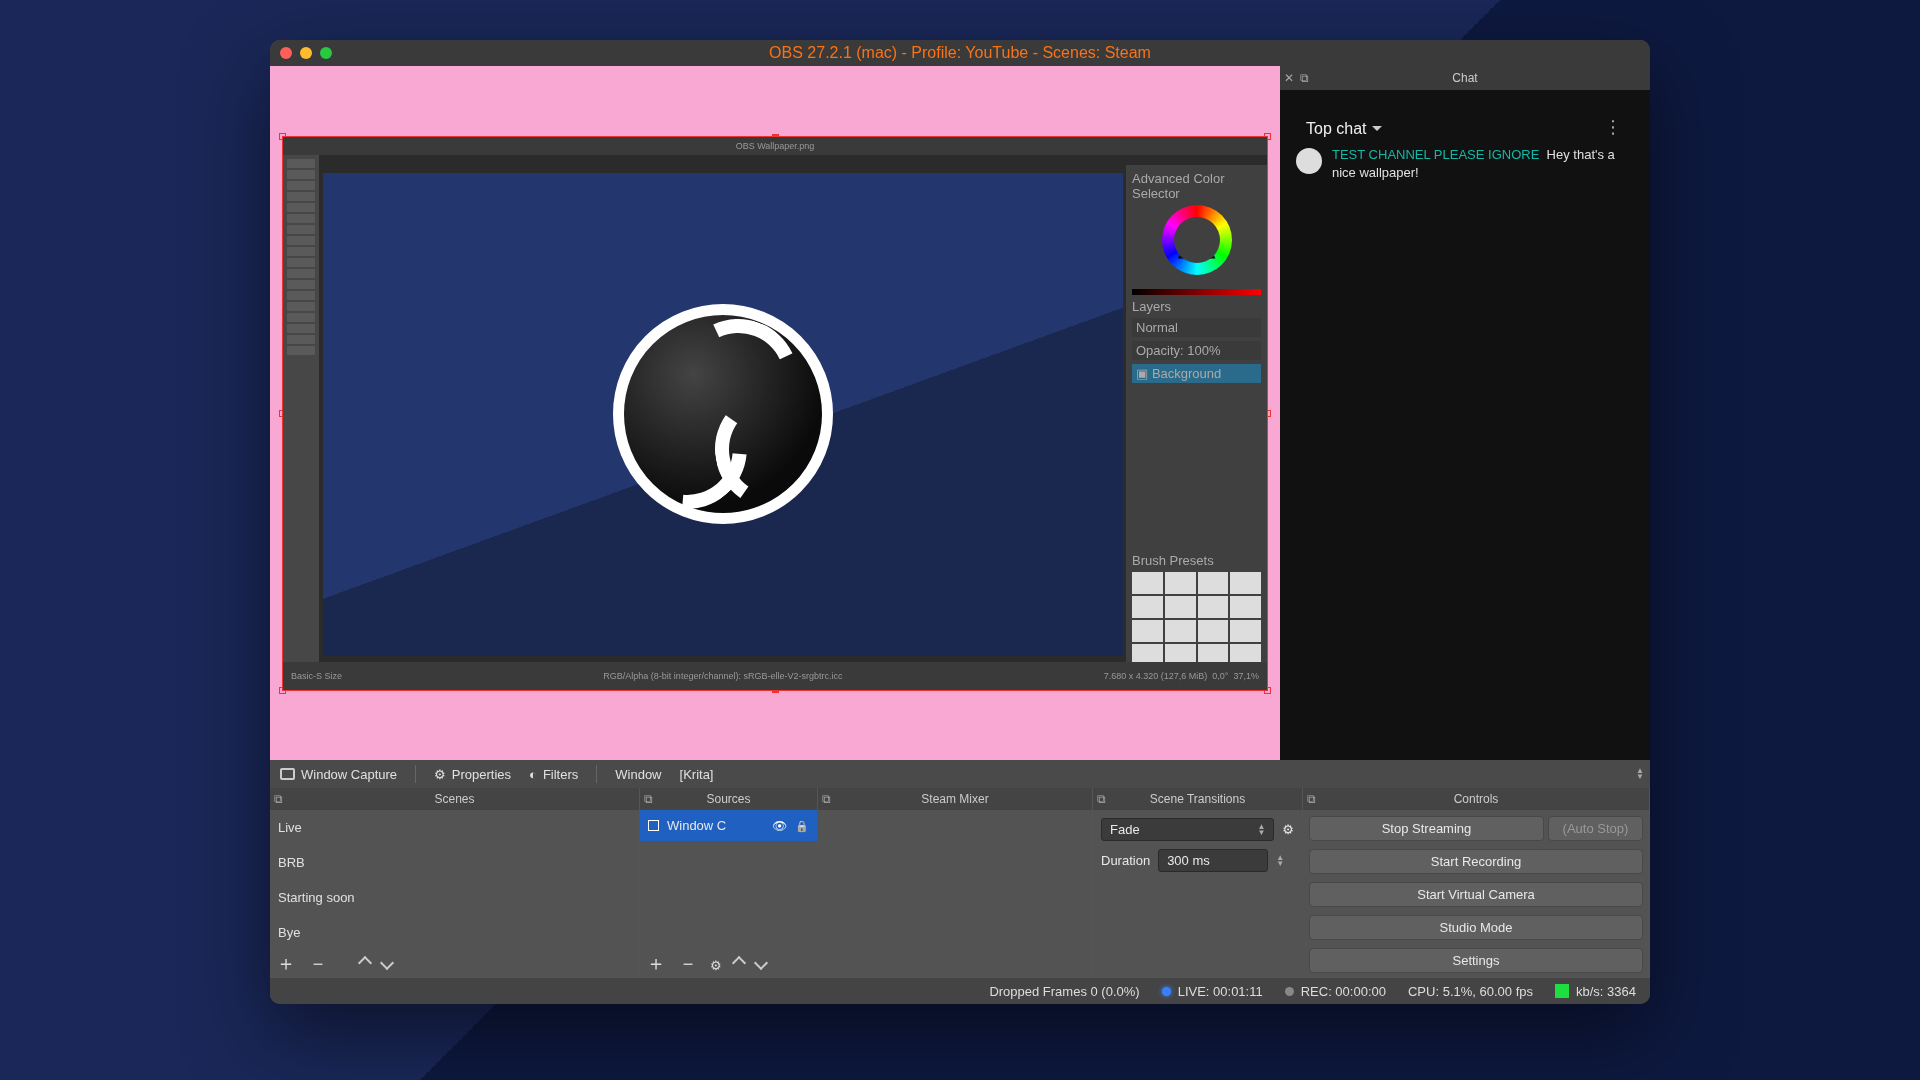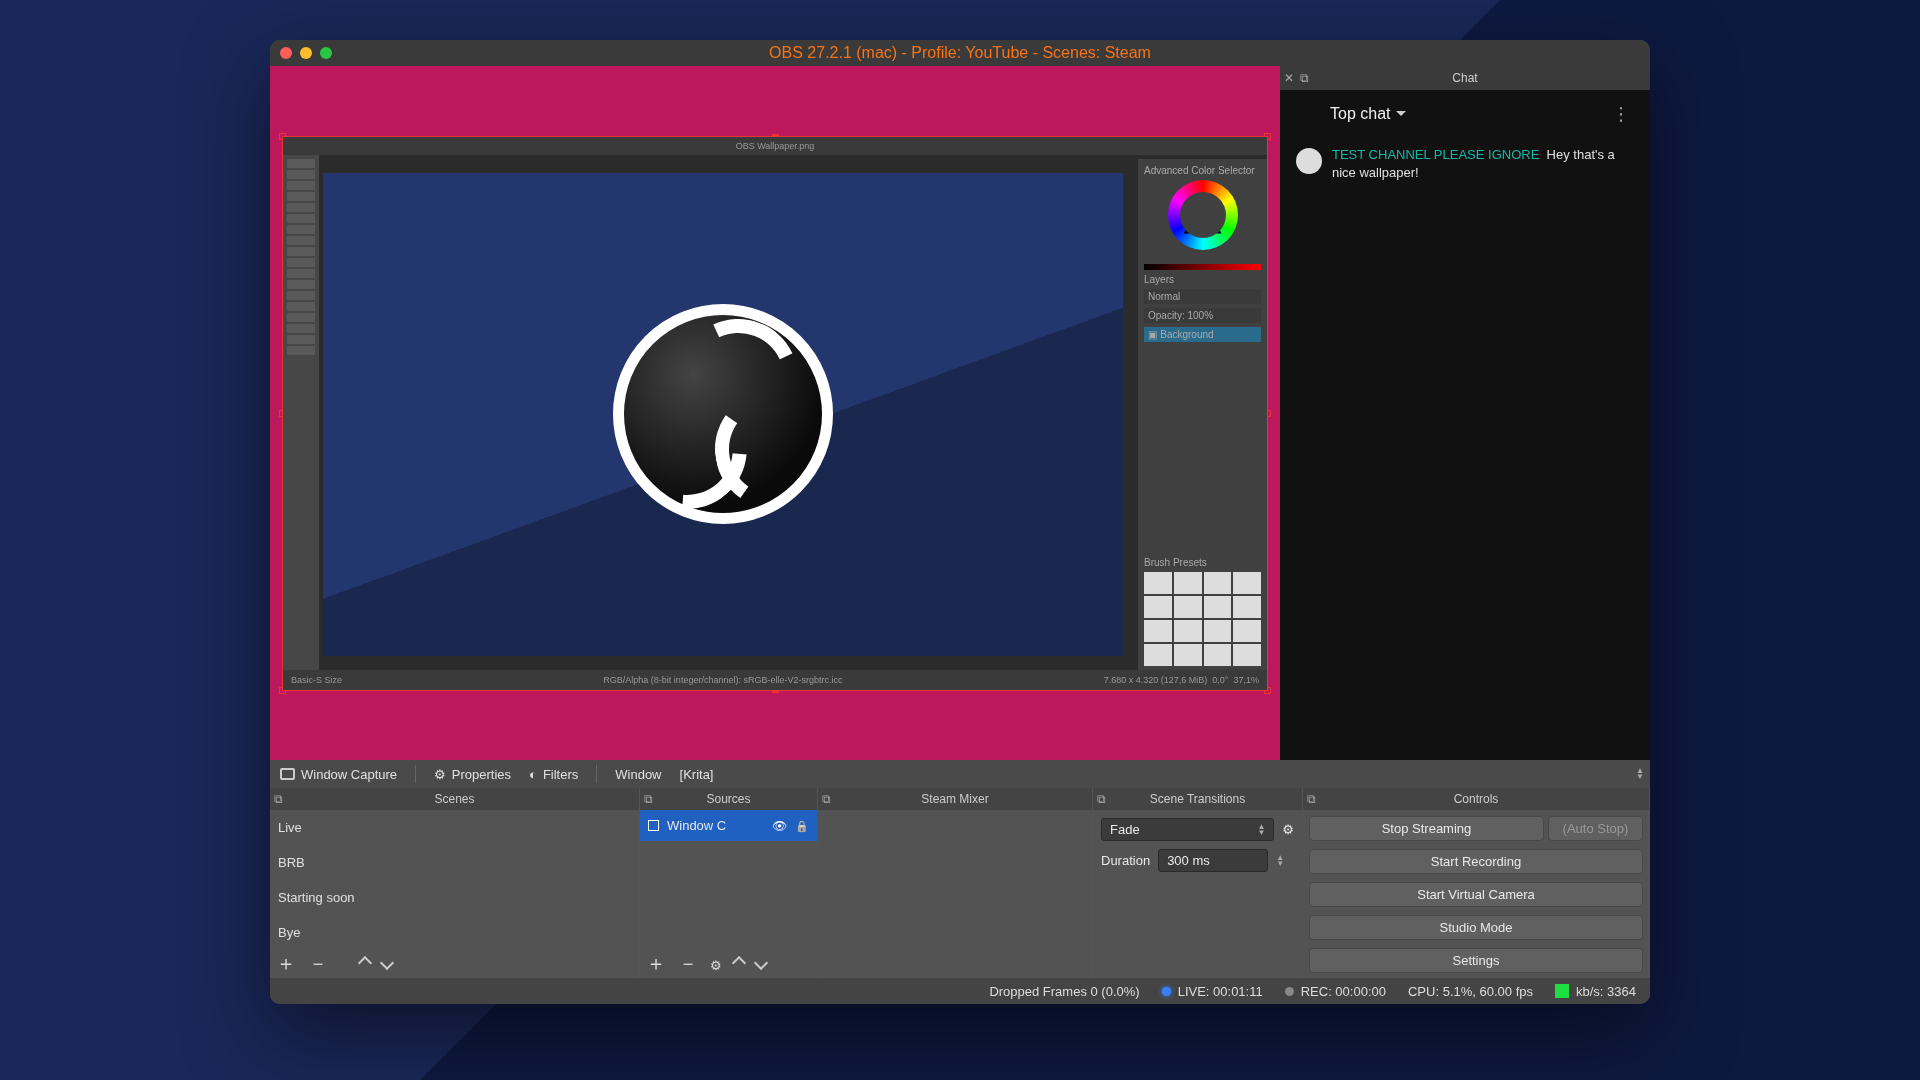--- a/index.html
+++ b/index.html
@@ -17,48 +17,48 @@
 .traffic { display: flex; gap: 8px; }
 .tl-dot { width: 12px; height: 12px; border-radius: 50%; }
 .tl-close { background: #ff5f57; }
 .tl-min { background: #febc2e; }
 .tl-max { background: #28c840; }
 .title { position: absolute; left: 0; right: 0; text-align: center; color: #f97316; font-size: 16px; font-weight: 500; pointer-events: none; }
 
 .body { flex: 1; display: flex; flex-direction: column; }
 
 .upper { flex: 1; display: flex; background: #535353; min-height: 0; }
-.preview-area { flex: 1; display: flex; align-items: center; justify-content: center; padding: 12px; background: #be185d; }
+.preview-area { flex: 1; display: flex; align-items: center; justify-content: center; padding: 12px; background: #f9a8d4; }
 .preview-frame { width: 100%; height: 555px; border: 1px solid #e33; position: relative; background: #111; }
 .preview-inner { position: absolute; inset: 0; background: #2b2b2b; }
 .krita-side { position: absolute; left: 0; top: 18px; bottom: 18px; width: 36px; background: #474747; display:flex; flex-direction:column; gap:2px; padding:4px; }
 .krita-side span{ width:100%; height:9px; background:#5a5a5a; display:block; border-radius:1px; }
-.krita-right { position:absolute; right:0; top:22px; bottom:18px; width:129px; background:#404040; display:flex; flex-direction:column; gap:4px; padding:6px; font-size:10px; color:#aaa;}
+.krita-right { position:absolute; right:0; top:28px; bottom:18px; width:141px; background:#404040; display:flex; flex-direction:column; gap:4px; padding:6px; font-size:13px; color:#aaa;}
 .color-ring{ width:70px; height:70px; border-radius:50%; margin:0 auto; background:conic-gradient(red,yellow,lime,cyan,blue,magenta,red); position:relative;}
 .color-ring::after{content:'';position:absolute;inset:12px;border-radius:50%;background:#404040;}
 .color-tri{position:absolute;inset:16px;clip-path:polygon(50% 0,100% 100%,0 100%);background:linear-gradient(to bottom,white,black);}
 .brushes{display:grid;grid-template-columns:repeat(4,1fr);gap:2px;}
 .brushes span{height:22px;background:#ddd;}
 .krita-top{position:absolute;top:0;left:0;right:0;height:18px;background:#3a3a3a;font-size:9px;color:#999;display:flex;align-items:center;justify-content:center;}
-.krita-bot{position:absolute;bottom:0;left:0;right:0;height:20px;background:#3a3a3a;font-size:9px;color:#999;display:flex;align-items:center;padding:0 8px;justify-content:space-between;}
+.krita-bot{position:absolute;bottom:0;left:0;right:0;height:28px;background:#3a3a3a;font-size:9px;color:#999;display:flex;align-items:center;padding:0 8px;justify-content:space-between;}
 .canvas{position:absolute;left:40px;right:144px;top:36px;bottom:34px;background:linear-gradient(160deg,#24366e 0,#24366e 55%,#1a2850 55%,#1a2850 100%);display:flex;align-items:center;justify-content:center;}
 .obs-logo{width:220px;height:220px;border-radius:50%;background:radial-gradient(circle at 35% 30%,#444 0,#0a0a0a 70%);border:11px solid white;position:relative;}
 .obs-logo::before,.obs-logo::after{content:'';position:absolute;border-radius:50%;}
 .swirl{position:absolute;inset:0;}
 .swirl span{position:absolute;width:60%;height:60%;border-radius:50%;border:14px solid white;border-color:white transparent transparent transparent;}
 .swirl span:nth-child(1){top:2%;left:28%;transform:rotate(20deg);}
 .swirl span:nth-child(2){top:38%;left:2%;transform:rotate(140deg);}
 .swirl span:nth-child(3){top:38%;right:-6%;transform:rotate(260deg);}
 .sel-handle{position:absolute;width:7px;height:7px;background:transparent;border:1px solid #e33;}
 .sel-handle.mid{background:#e33;border:none;}
 
 .chat-panel { width: 370px; background: #111; display: flex; flex-direction: column; }
 .chat-head { height: 24px; background: #3a3a3a; display:flex;align-items:center;justify-content:center;color:#ccc;font-size:12px;position:relative;}
 .chat-head .x{position:absolute;left:4px;display:flex;gap:6px;color:#aaa;}
-.chat-top { height:48px; display:flex;align-items:center;justify-content:space-between;padding:0 18px;color:#f0f0f0;font-size:16px;margin-left:32px;}
+.chat-top { height:48px; display:flex;align-items:flex-end;justify-content:space-between;padding:0 26px;color:#f0f0f0;font-size:16px;}
 .chat-top .drop::after{content:'';display:inline-block;margin-left:6px;border:5px solid transparent;border-top-color:#ccc;vertical-align:-2px;}
 .chat-dots{letter-spacing:2px;color:#aaa;font-size:18px;}
 .chat-msgs{flex:1;padding:8px 16px;}
 .chat-msg{display:flex;gap:10px;align-items:flex-start;font-size:13px;line-height:1.4;}
 .chat-av{width:26px;height:26px;border-radius:50%;background:#ddd;flex-shrink:0;margin-top:2px;}
 .chat-txt{color:#e0e0e0;}
 .chat-user{font-weight:400;color:#14b8a6;}
 
 .src-toolbar{height:28px;background:#4a4a4a;display:flex;align-items:center;padding:0 10px;gap:18px;padding-right:6px;}
 .src-toolbar .grp{display:flex;align-items:center;gap:6px;color:#e0e0e0;}

